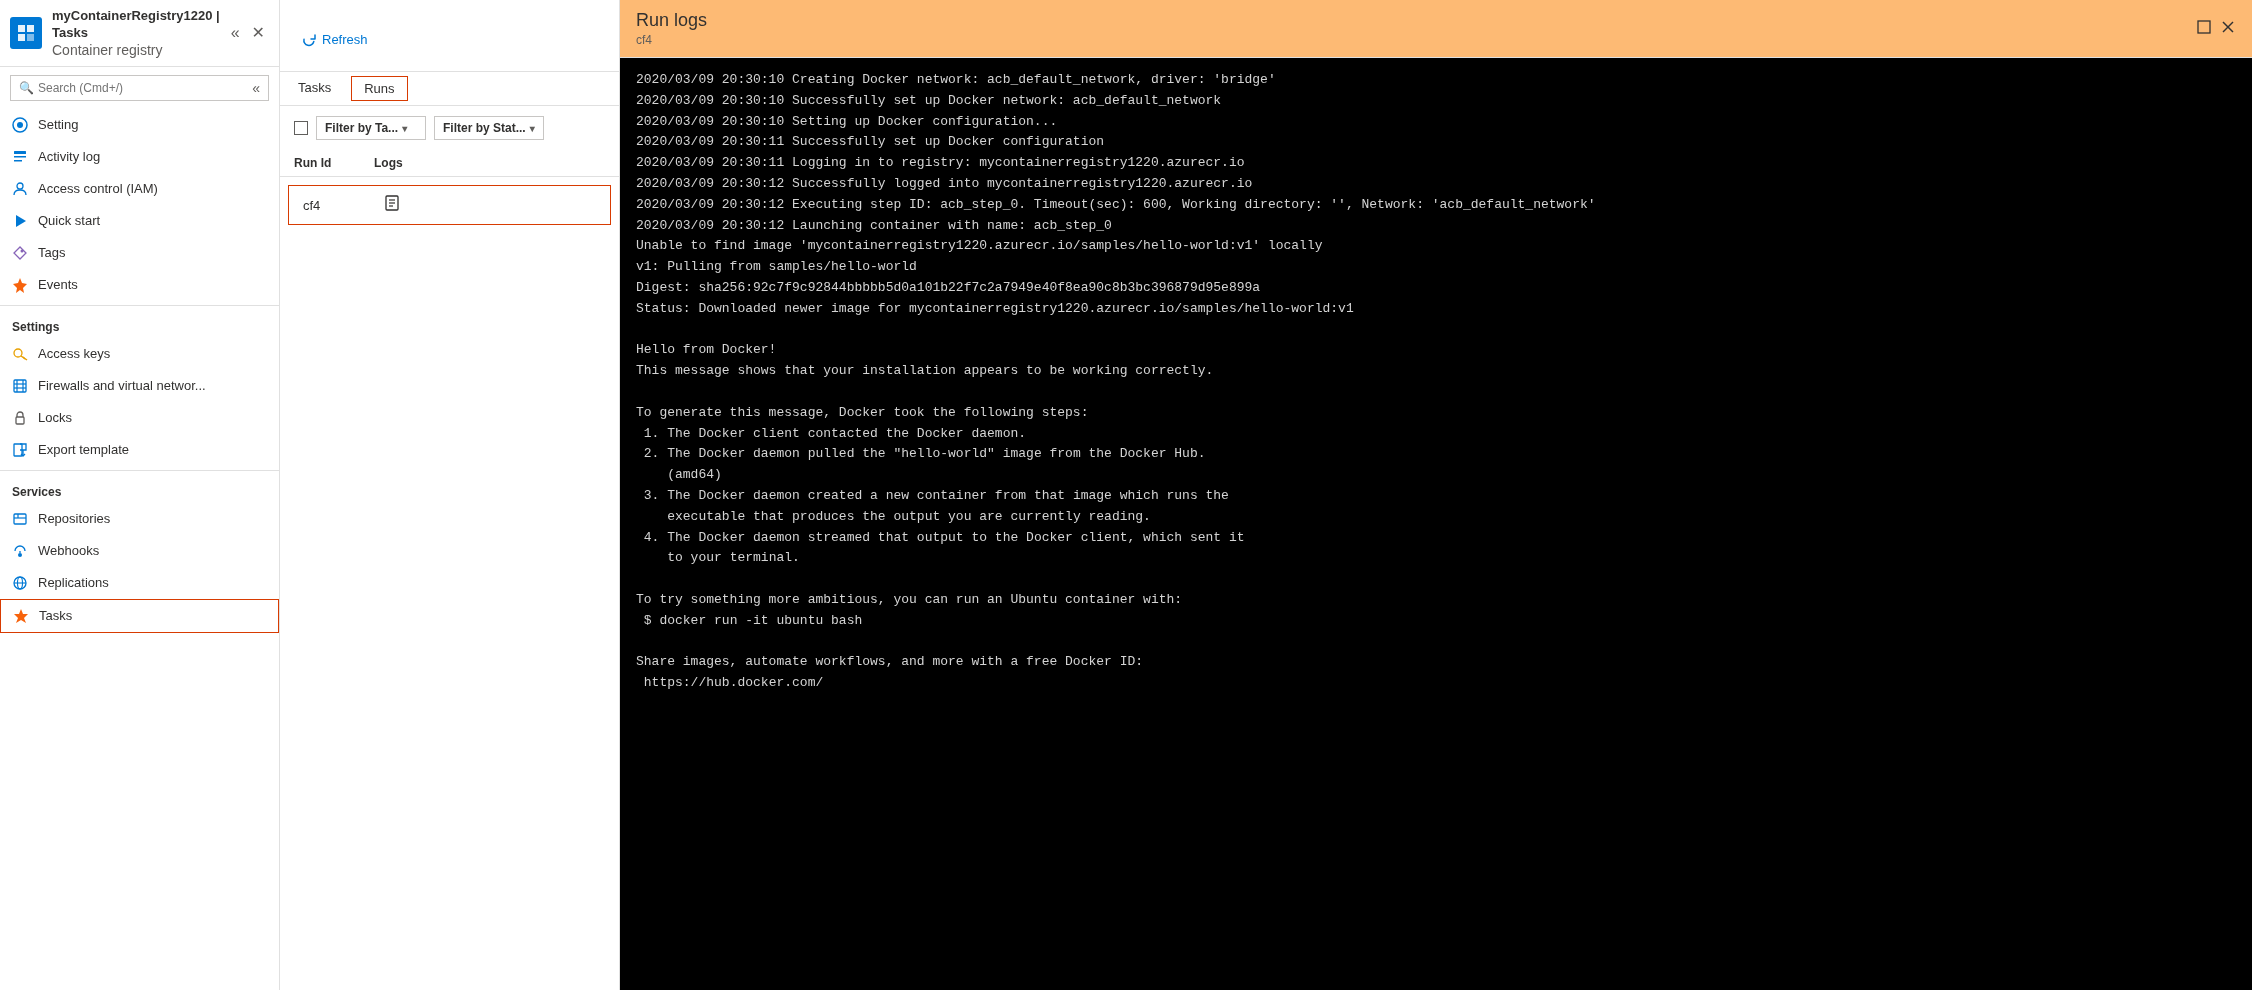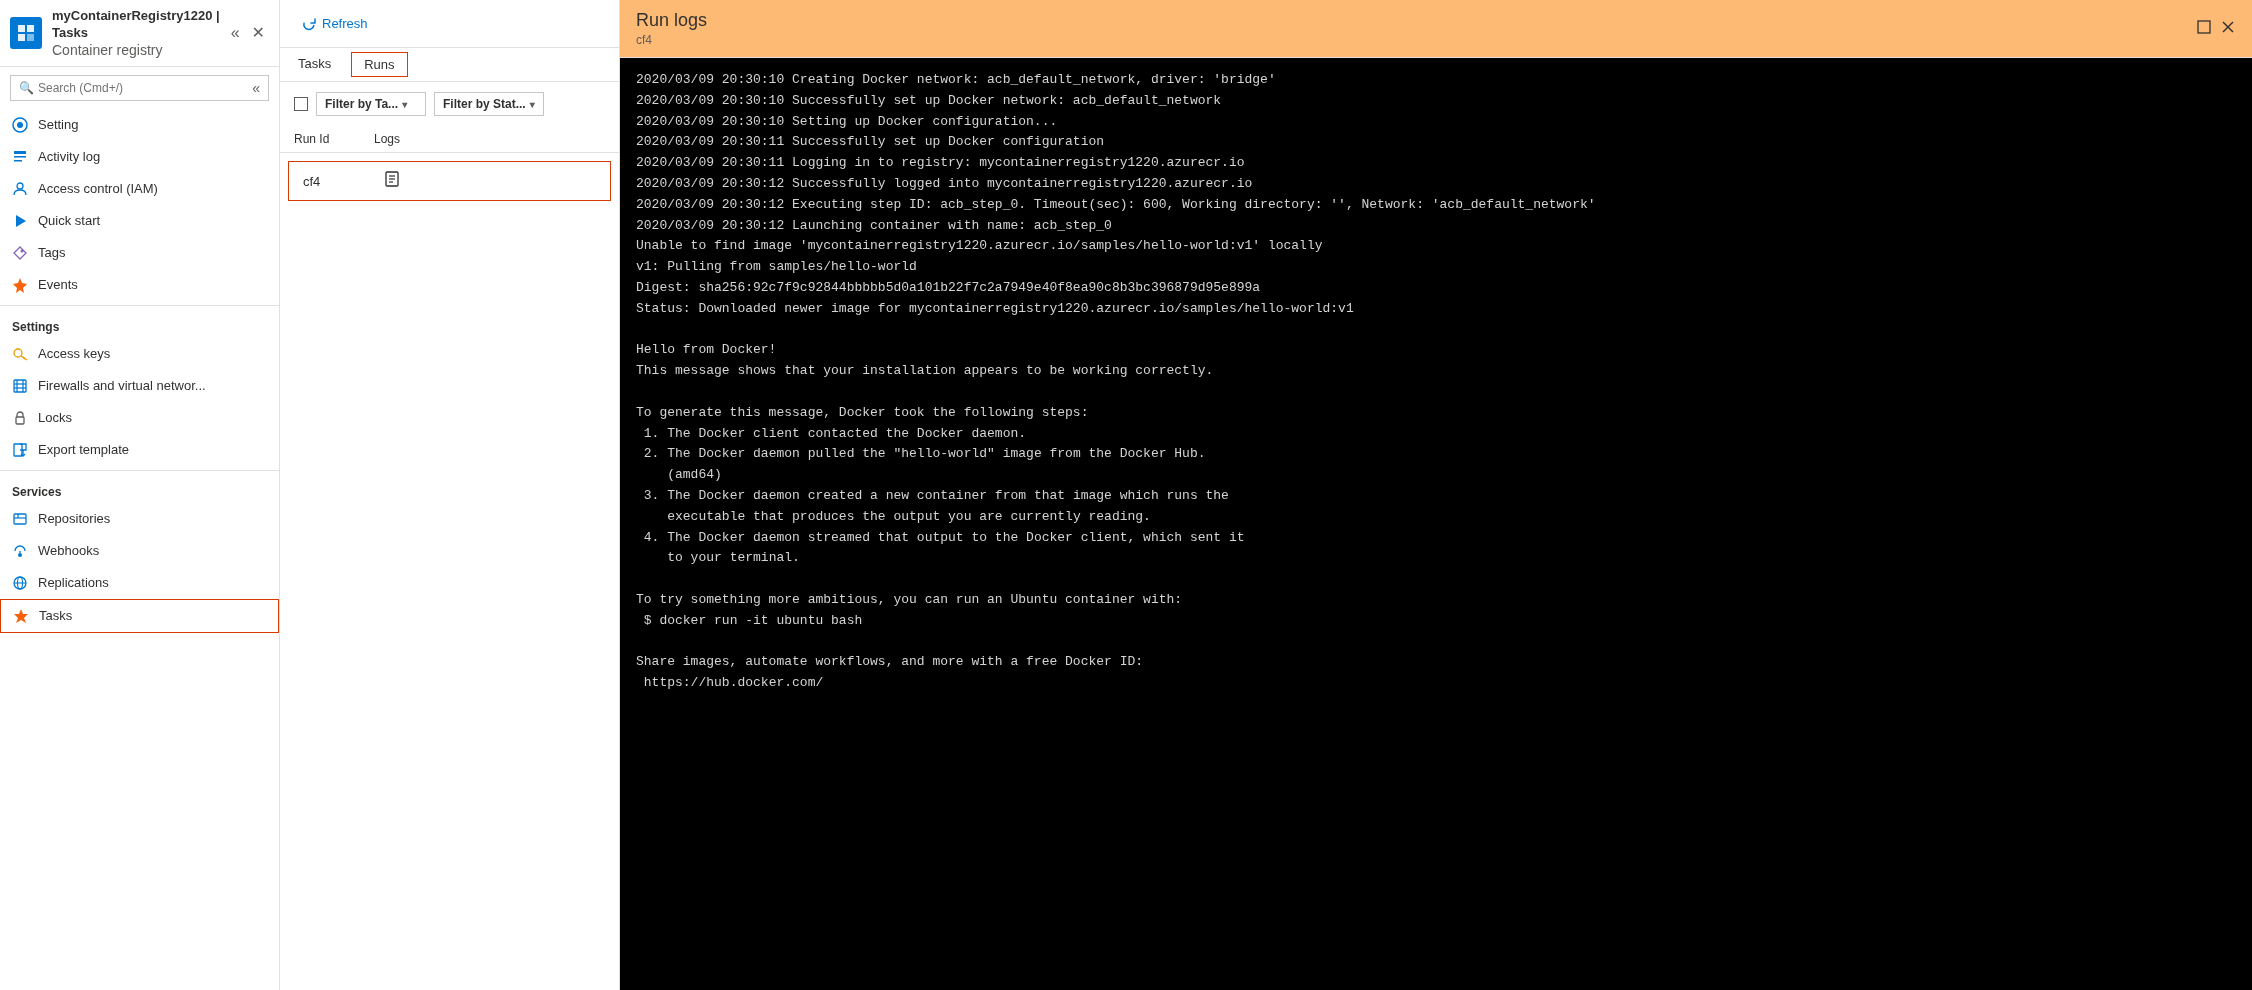--- a/index.html
+++ b/index.html
@@ -23,33 +23,33 @@
     .nav-list { flex: 1; overflow-y: auto; }
     .nav-item { display: flex; align-items: center; padding: 8px 12px; cursor: pointer; color: #323130; font-size: 13px; gap: 10px; }
     .nav-item.selected-border { border: 1px solid #d83b01; }
     .nav-icon { width: 16px; height: 16px; display: flex; align-items: center; justify-content: center; flex-shrink: 0; }
     .section-label { padding: 10px 12px 4px 12px; font-size: 12px; font-weight: 700; color: #323130; text-transform: none; }
     .section-divider { border: none; border-top: 1px solid #e0e0e0; margin: 4px 0; }
 
     
     .middle-panel { width: 340px; background: #fff; border-right: 1px solid #e0e0e0; display: flex; flex-direction: column; flex-shrink: 0; }
 
-    .toolbar { display: flex; align-items: flex-start; padding: 12px 14px; border-bottom: 1px solid #e0e0e0; gap: 8px; }
+    .toolbar { display: flex; align-items: flex-start; padding: 20px 14px; border-bottom: 1px solid #e0e0e0; gap: 8px; margin-top: 8px; }
     .refresh-btn { display: flex; align-items: center; gap: 6px; background: none; border: none; cursor: pointer; color: #0078d4; font-size: 13px; padding: 4px 8px; }
 
     .tabs-bar { display: flex; align-items: center; padding: 0 14px; border-bottom: 1px solid #e0e0e0; gap: 16px; }
     .tab { padding: 8px 4px; font-size: 13px; cursor: pointer; color: #323130; border-bottom: 2px solid transparent; }
     .tab-box { border: 1.5px solid #d83b01; padding: 6px 10px; }
 
     .filter-row { display: flex; align-items: center; padding: 10px 14px; gap: 8px; font-weight: bold; }
     .checkbox { width: 14px; height: 14px; border: 1px solid #605e5c; flex-shrink: 0; }
     .filter-dropdown { display: flex; align-items: center; border: 1px solid #c8c6c4; background: #fff; padding: 4px 8px; font-size: 12px; color: #323130; cursor: pointer; gap: 4px; min-width: 110px; }
     .chevron { font-size: 10px; color: #605e5c; }
 
-    .table-header { display: flex; padding: 6px 14px; font-size: 12px; color: #323130; font-weight: 400; border-bottom: 1px solid #e0e0e0; }
+    .table-header { display: flex; padding: 6px 14px; font-size: 12px; color: #323130; font-weight: 700; border-bottom: 1px solid #e0e0e0; }
     .col-runid { flex: 0 0 80px; }
     .col-logs { flex: 1; }
 
     .run-row { display: flex; align-items: center; padding: 8px 14px; border: 1.5px solid #d83b01; margin: 8px; cursor: pointer; background: #fff; gap: 10px; }
     .run-id-val { flex: 0 0 70px; font-size: 13px; color: #323130; }
     .logs-icon { color: #323130; font-size: 16px; }
 
     
     .right-panel { flex: 1; display: flex; flex-direction: column; background: #000; min-width: 0; }
 

